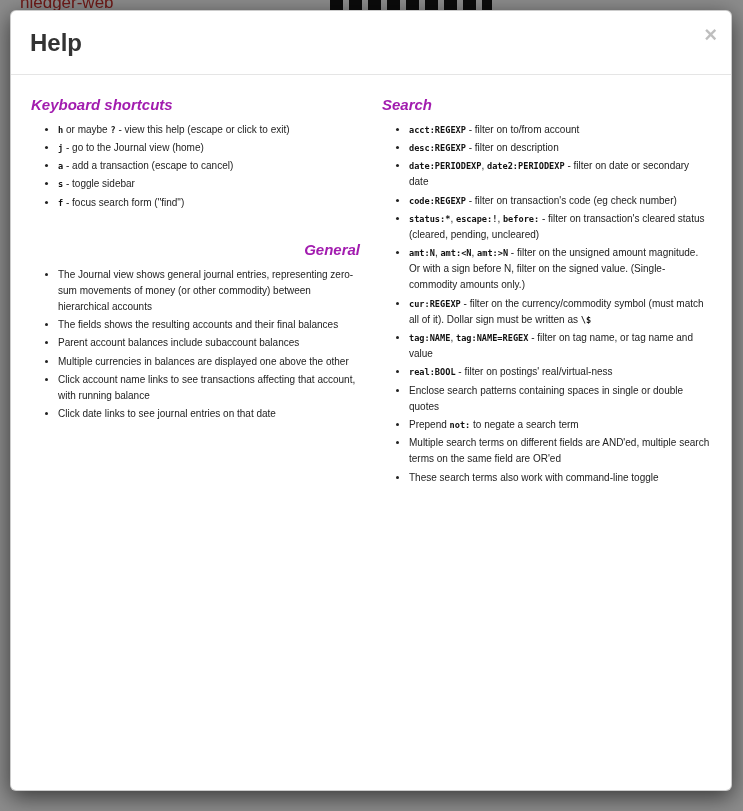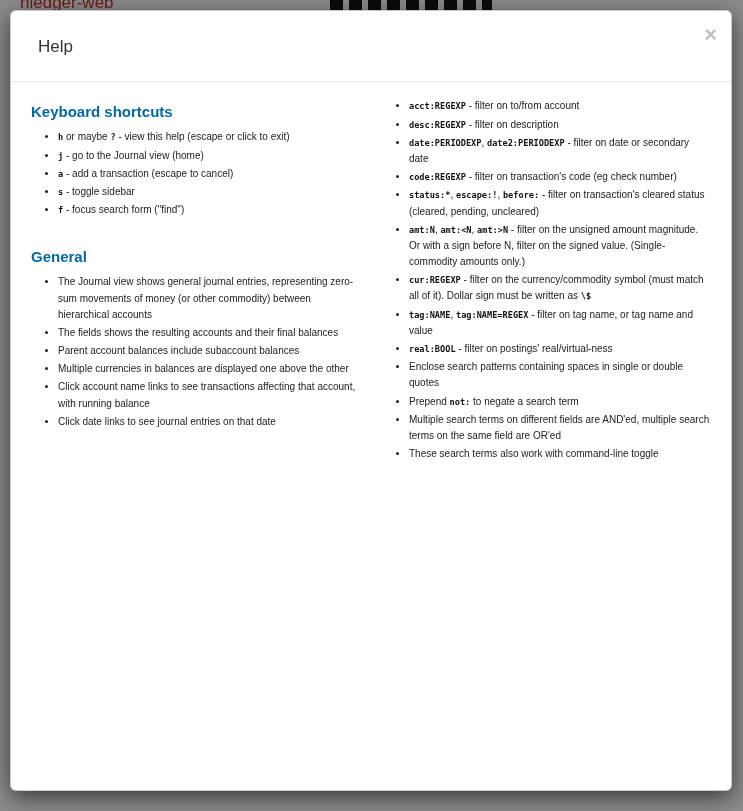--- a/index.html
+++ b/index.html
@@ -35,43 +35,44 @@
     border-radius: 6px;
     box-shadow: 0 6px 22px rgba(0,0,0,0.6);
     overflow: hidden;
   }
   .modal-header {
     position: relative;
     padding: 14px 15px 12px;
     border-bottom: 1px solid #e5e5e5;
   }
   .modal-title {
-    margin: 12px;
-    font-size: 17px; font-weight: 400; color: #333; line-height: 1.2;
+    margin: 4px;
+    font-size: 24px; font-weight: 700; color: #333; line-height: 1.2;
   }
   .close {
     position: absolute; top: 13px; right: 14px;
     background: none; border: 0; padding: 0;
     font-size: 22px; font-weight: 700; line-height: 1;
     color: #000; opacity: 0.25; cursor: pointer;
     font-family: "Liberation Sans", sans-serif;
   }
 
   .modal-body {
     display: flex; gap: 22px;
     padding: 8px 20px 20px;
     box-sizing: border-box;
   }
   .col { flex: 1 1 0; min-width: 0; }
 
   .section-heading {
-    font-size: 15px; font-weight: 700; color: #0369a1;
+    font-size: 15px; font-weight: 700; color: #a21caf;
     margin: 13px 0 9px;
+    font-style: italic;
   }
-  .section-gap .section-heading { margin-top: 30px; }
+  .section-gap .section-heading { margin-top: 30px; text-align: right; }
 
   ul.help-list {
     margin: 8px 0 0;
     padding-left: 27px;
     font-size: 10px;
     line-height: 1.62;
     color: #222;
   }
   ul.help-list li { margin: 0 0 2px; }
 
@@ -121,20 +122,21 @@
             <li>Parent account balances include subaccount balances</li>
             <li>Multiple currencies in balances are displayed one above the other</li>
             <li>Click account name links to see transactions affecting that account, with running balance</li>
             <li>Click date links to see journal entries on that date</li>
           </ul>
       </section>
     </div>
 
     <div class="col">
       <section>
+        <h4 class="section-heading">Search</h4>
         <ul class="help-list">
             <li><code>acct:REGEXP</code> - filter on to/from account</li>
             <li><code>desc:REGEXP</code> - filter on description</li>
             <li><code>date:PERIODEXP</code>, <code>date2:PERIODEXP</code> - filter on date or secondary date</li>
             <li><code>code:REGEXP</code> - filter on transaction's code (eg check number)</li>
             <li><code>status:*</code>, <code>escape:!</code>, <code>before:</code> - filter on transaction's cleared status (cleared, pending, uncleared)</li>
             <li><code>amt:N</code>, <code>amt:&lt;N</code>, <code>amt:&gt;N</code> - filter on the unsigned amount magnitude. Or with a sign before N, filter on the signed value. (Single-commodity amounts only.)</li>
             <li><code>cur:REGEXP</code> - filter on the currency/commodity symbol (must match all of it). Dollar sign must be written as <code>\$</code></li>
             <li><code>tag:NAME</code>, <code>tag:NAME=REGEX</code> - filter on tag name, or tag name and value</li>
             <li><code>real:BOOL</code> - filter on postings' real/virtual-ness</li>

